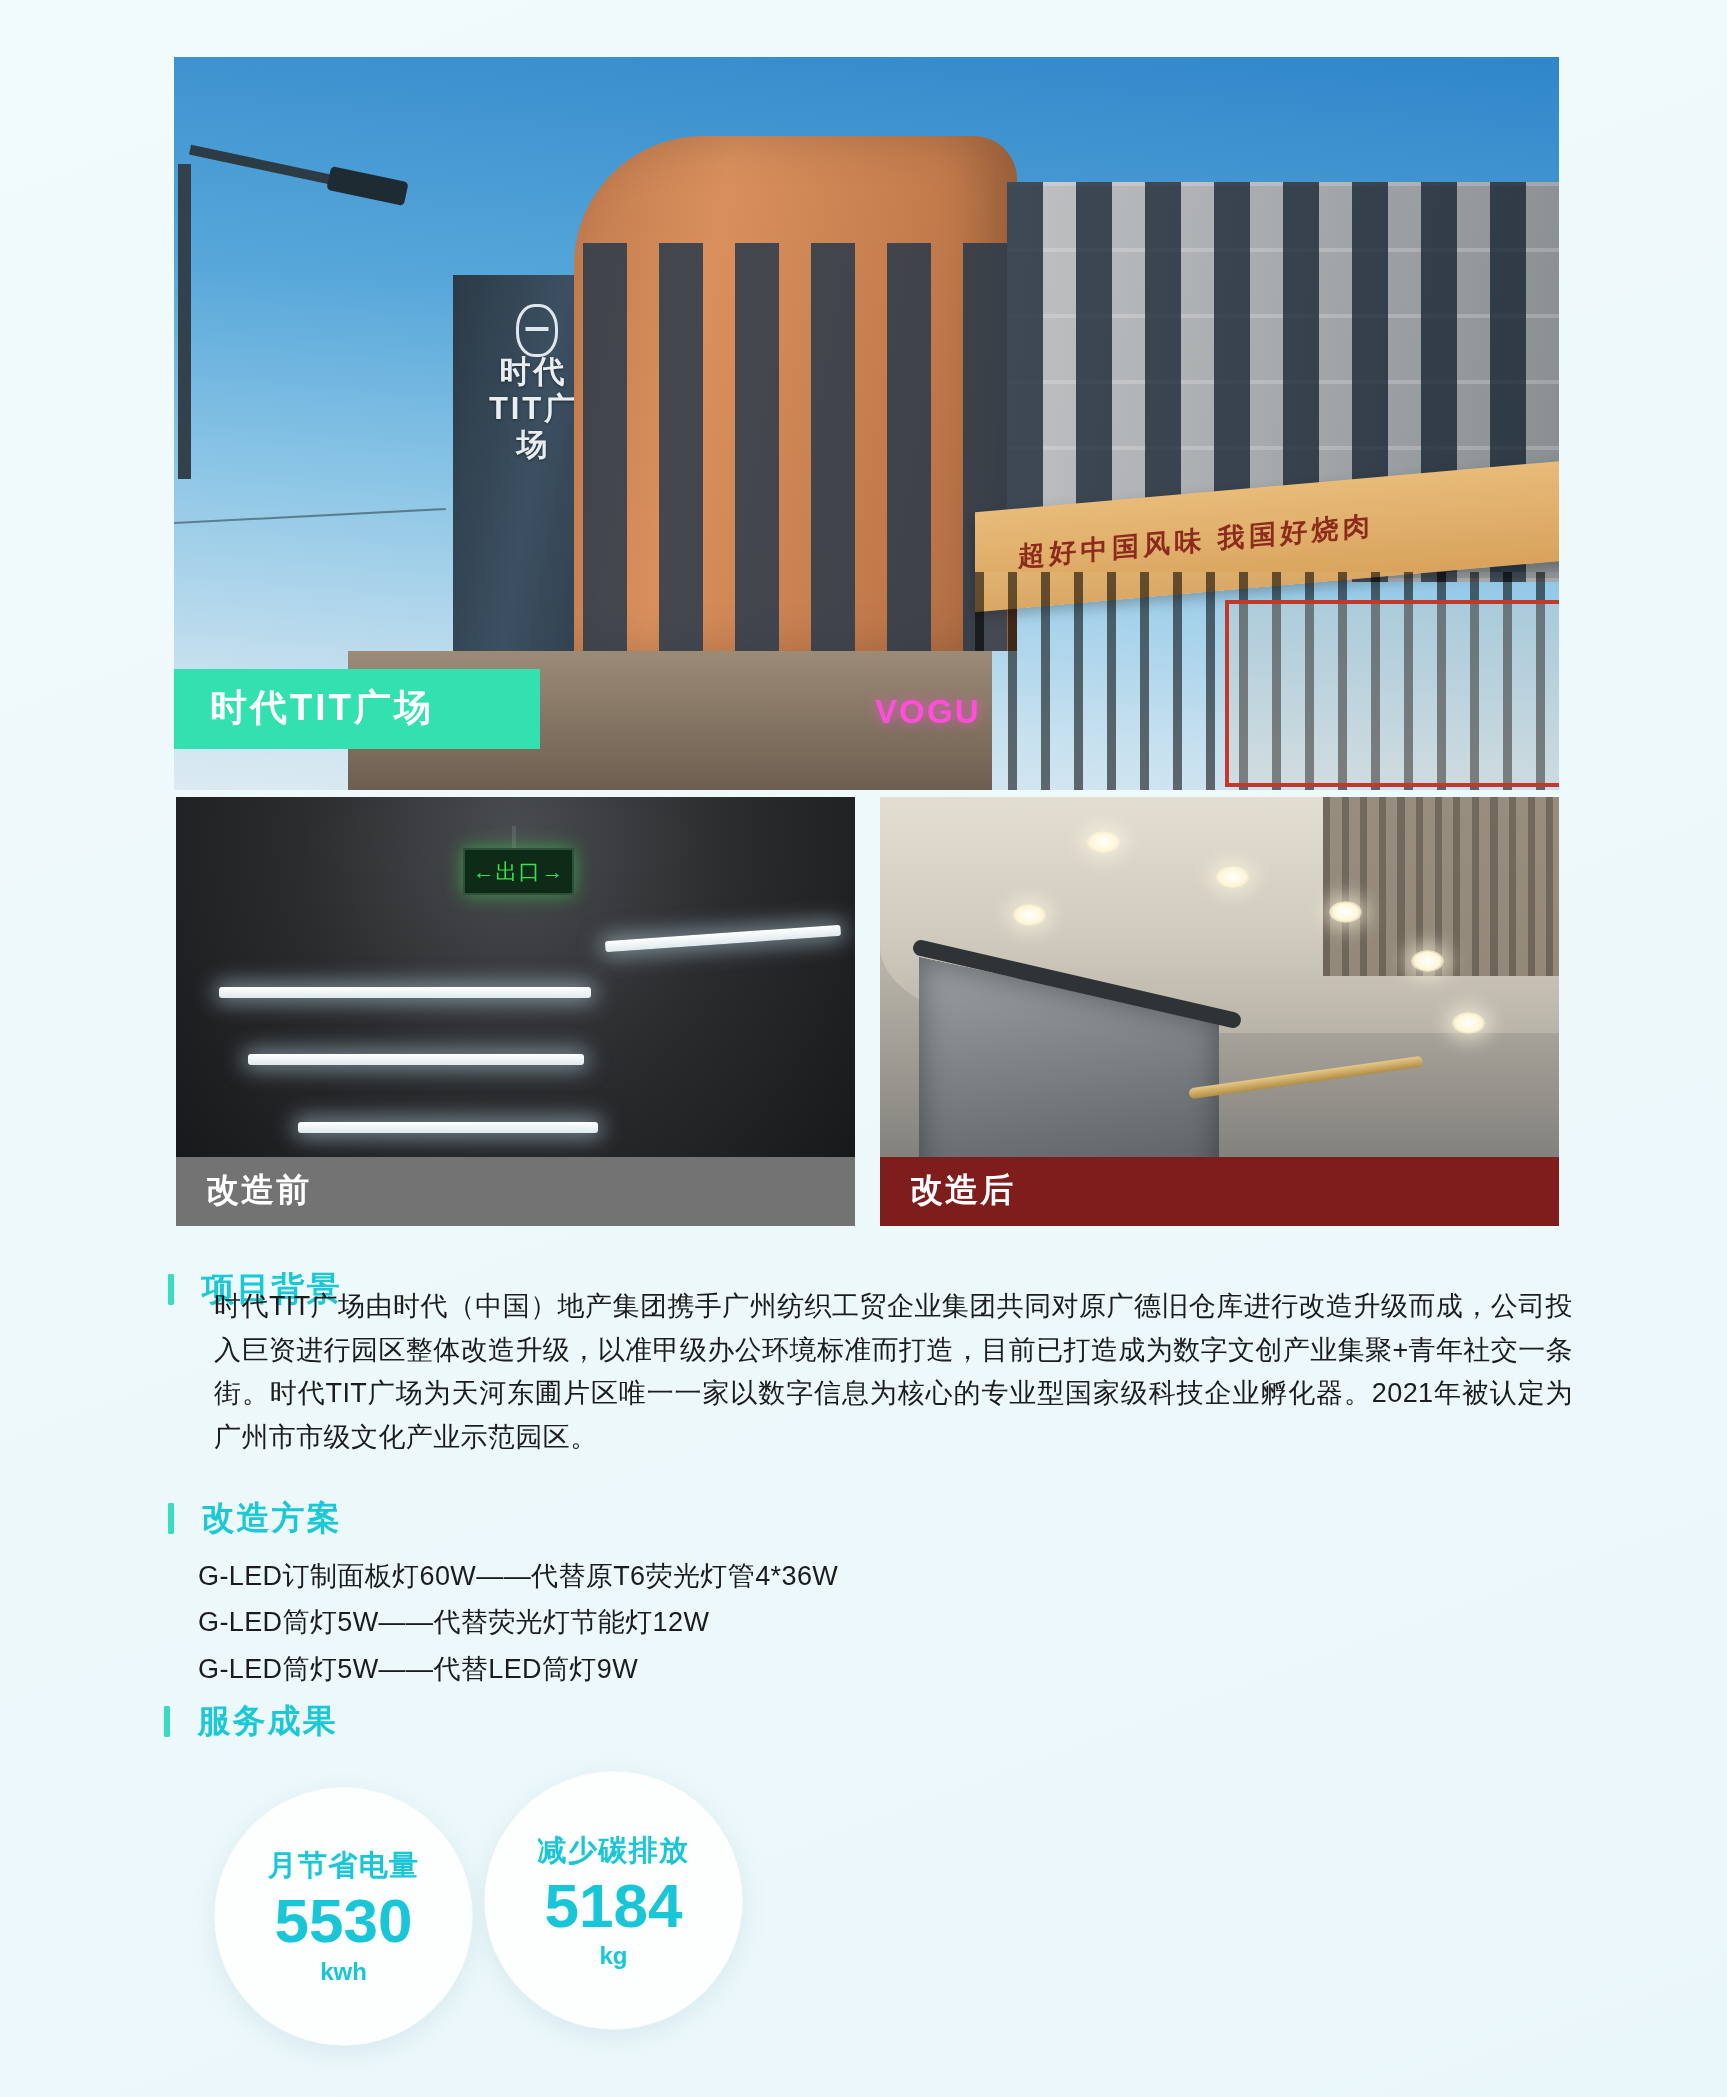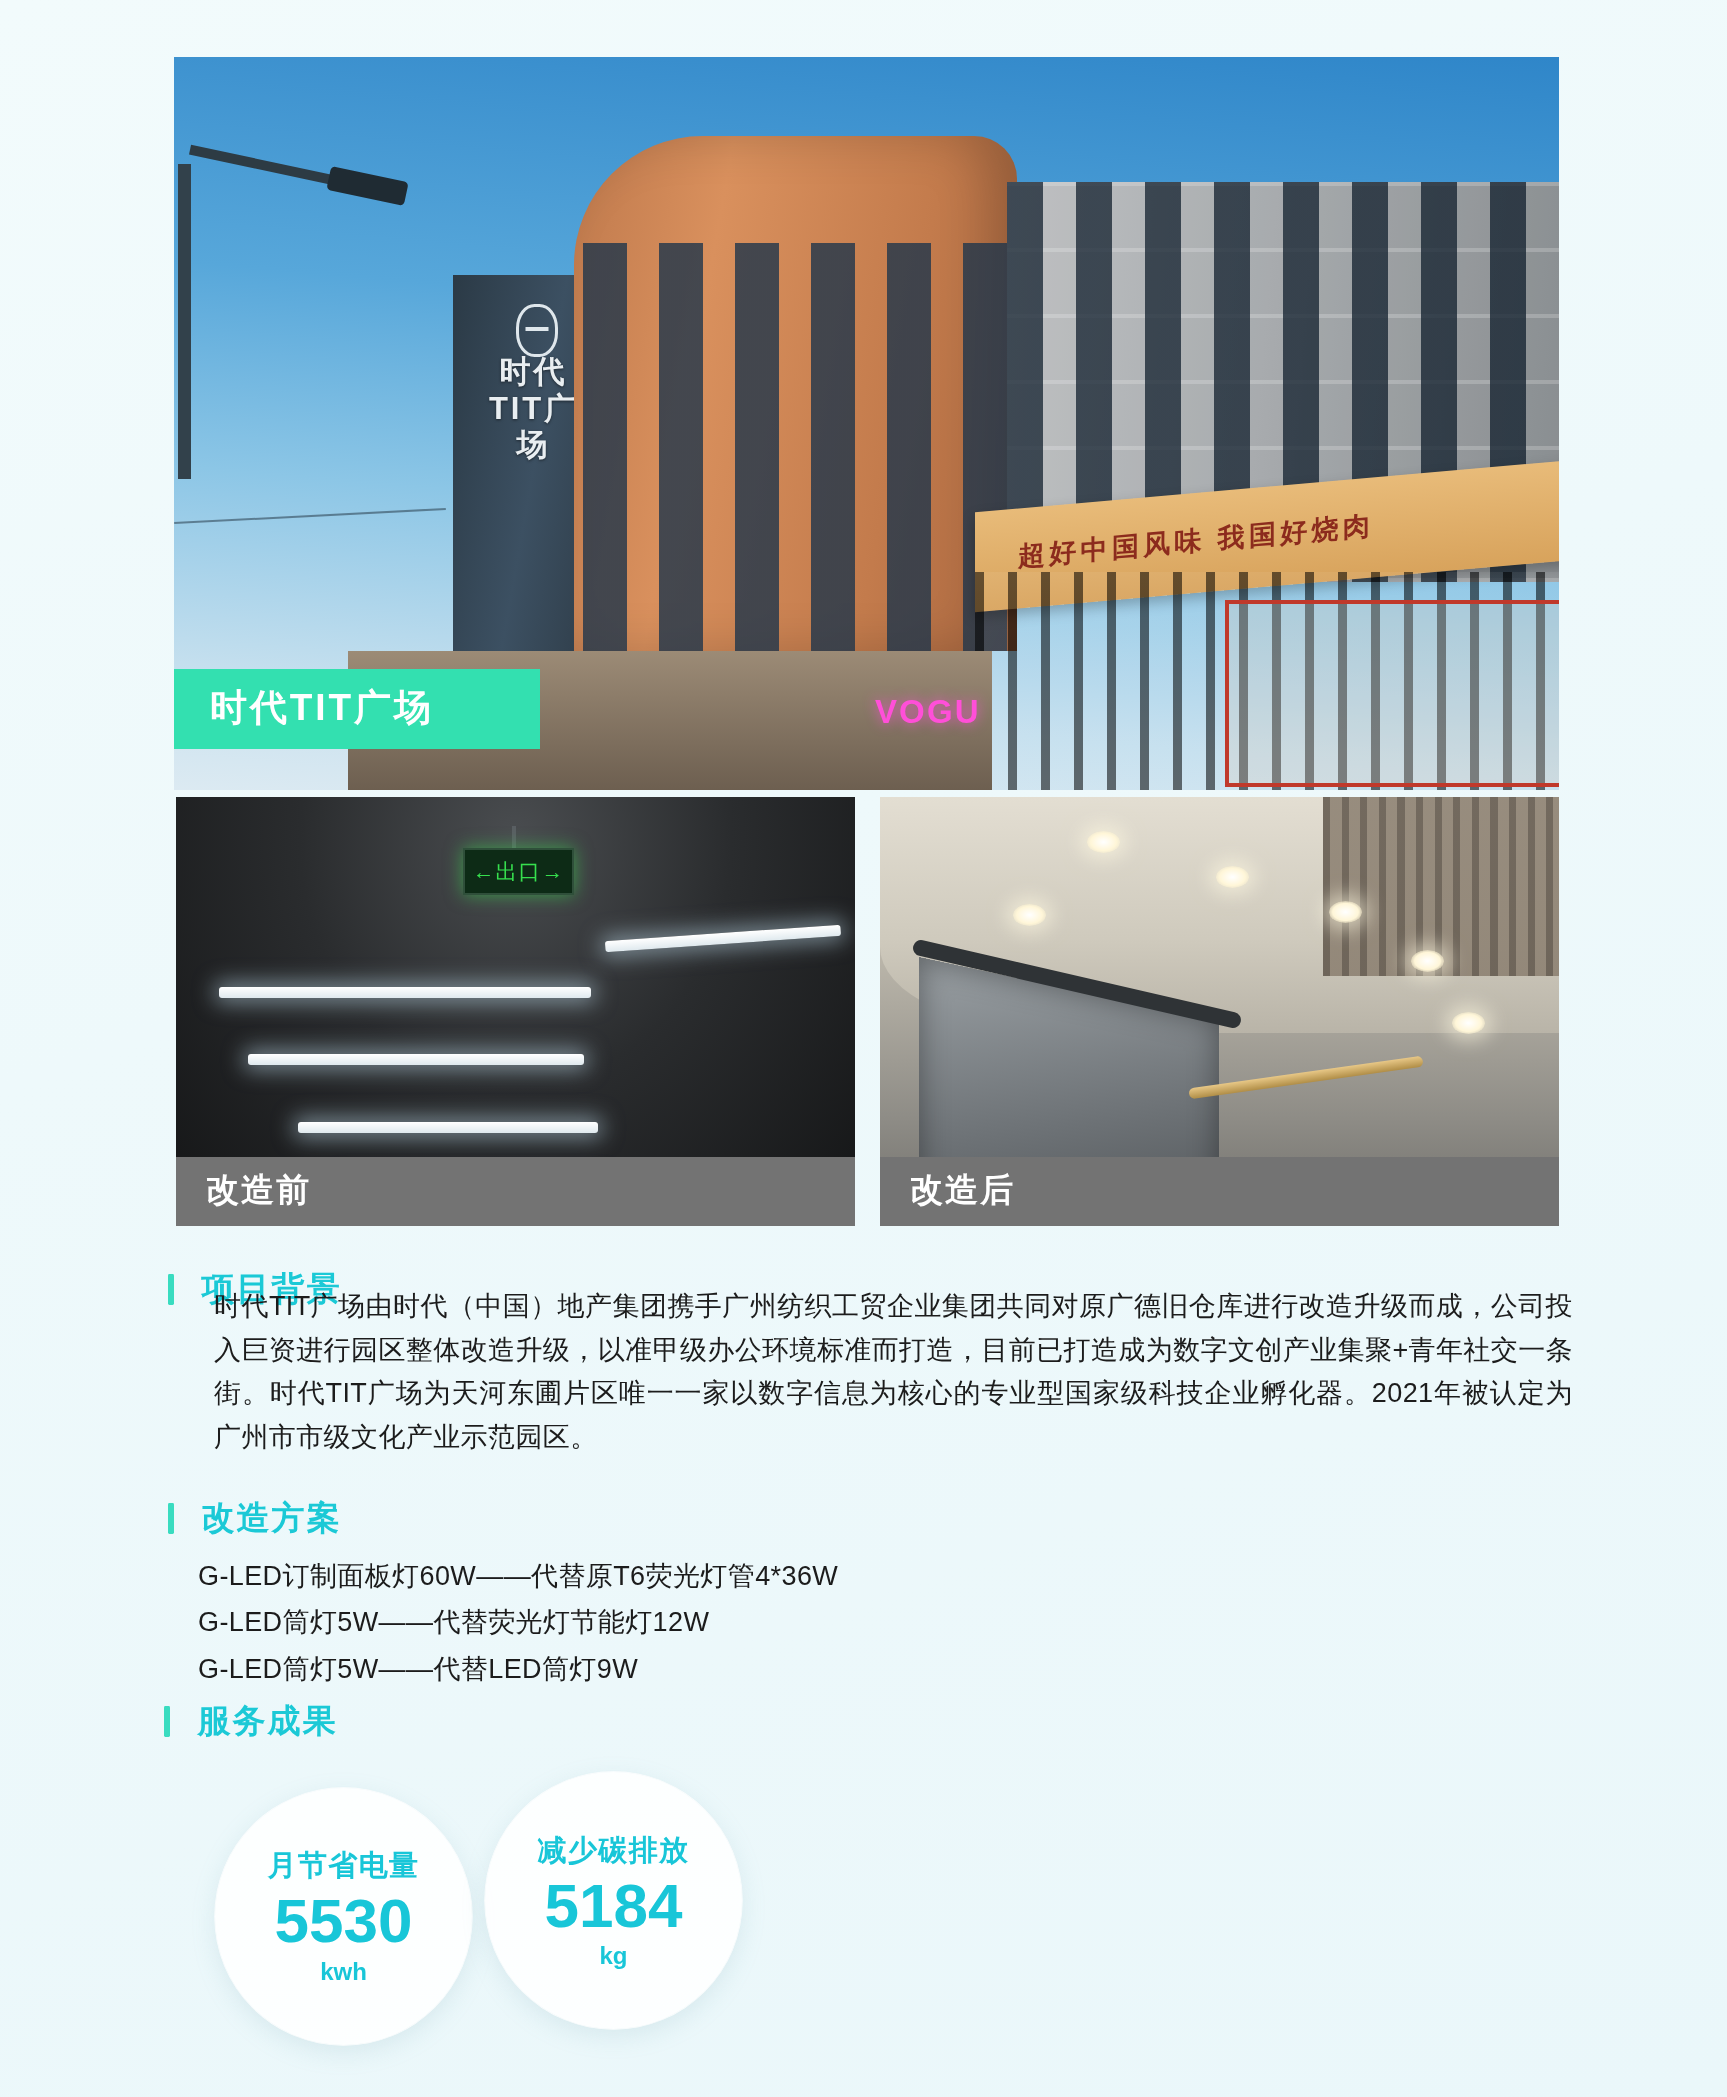--- a/index.html
+++ b/index.html
@@ -329,21 +329,21 @@
     bottom: 0;
     width: 100%;
     box-sizing: border-box;
     padding: 11.4px 0 13px 30px;
     color: #ffffff;
     font-size: 33px;
     font-weight: bold;
     letter-spacing: 2.1px;
   }
   .photo.before .photo-caption { background: #737373; }
-  .photo.after  .photo-caption { background: #737373; }
+  .photo.after  .photo-caption { background: #7f1d1d; }
 
   
   .section-head {
     position: absolute;
     display: flex;
     align-items: center;
     gap: 27px;
   }
   .section-head .bar {
     width: 6.4px;

